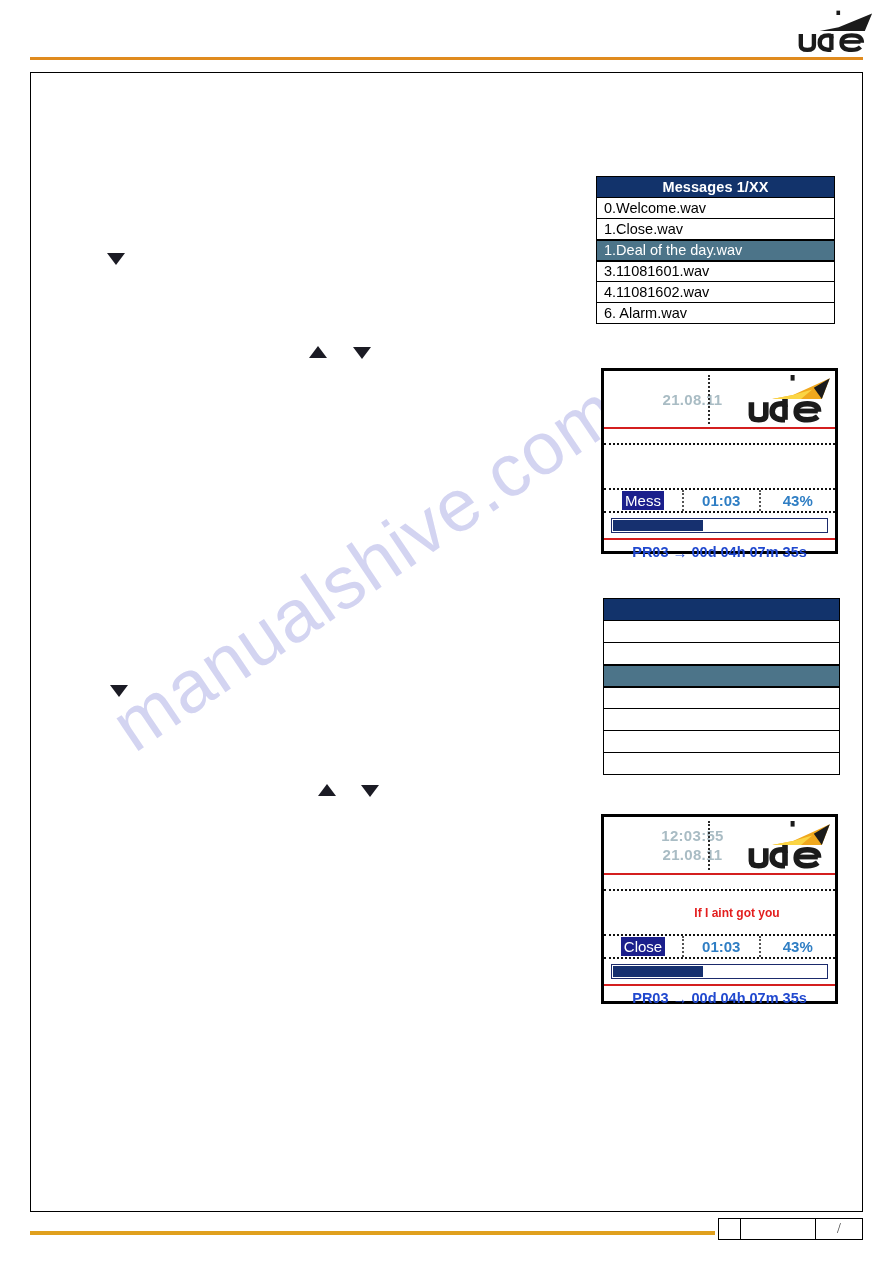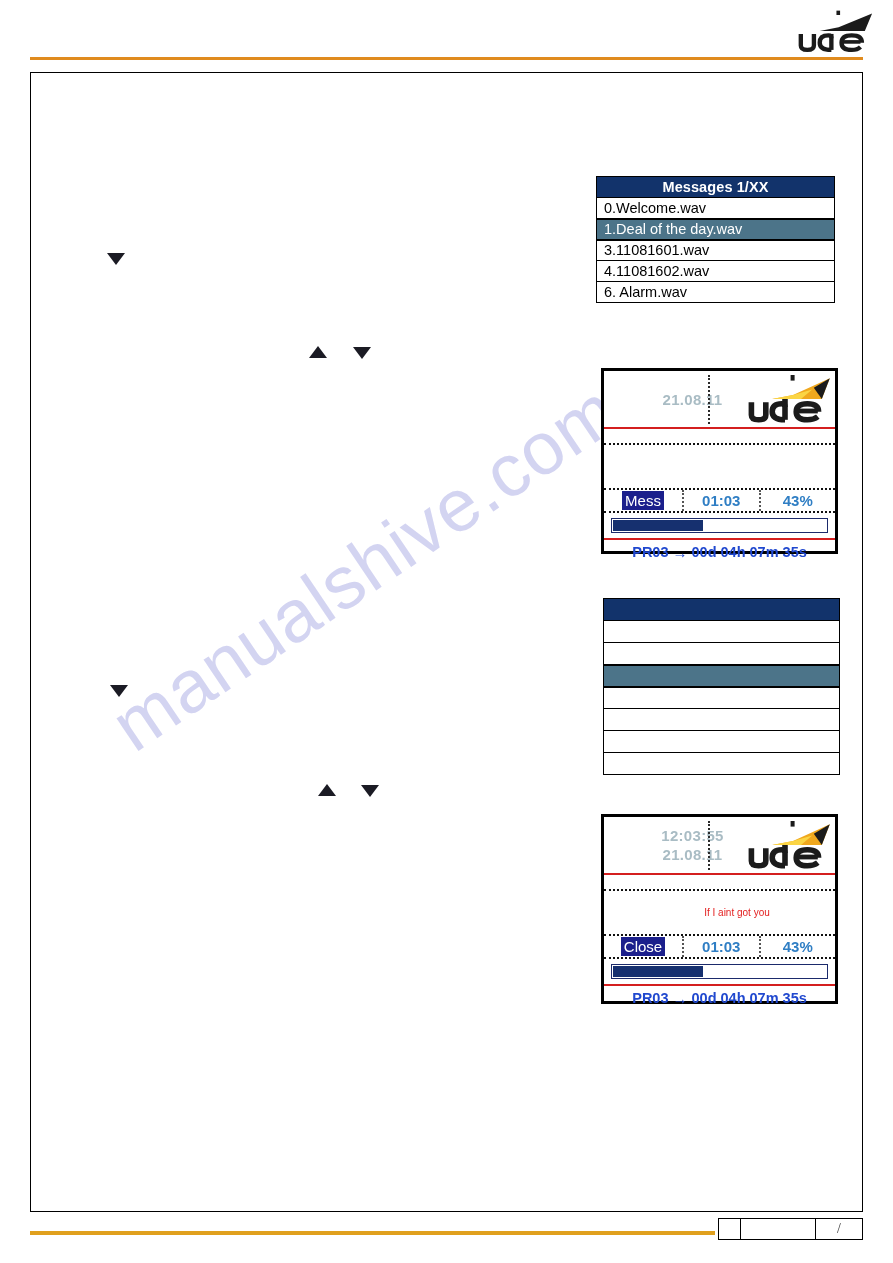--- a/index.html
+++ b/index.html
@@ -220,22 +220,22 @@
     height: 16px;
     border-bottom: 2px dotted #111;
   }
   .dev-title {
     height: 45px;
     display: flex;
     align-items: center;
     justify-content: center;
     border-bottom: 2px dotted #111;
     color: #e31e1e;
-    font-weight: normal;
-    font-size: 10px;
+    font-weight: bold;
+    font-size: 12px;
     padding-left: 35px;
   }
   .dev-status {
     display: flex;
     height: 23px;
     align-items: stretch;
     border-bottom: 2px dotted #111;
     font-size: 15px;
   }
   .dev-mode {
@@ -332,20 +332,23 @@
 
 <table id="message-list">
   <thead>
     <tr>
       <th>Messages 1/XX</th>
     </tr>
   </thead>
   <tbody>
     <tr>
         <td>0.Welcome.wav</td>
+      </tr>
+    <tr>
+        <td>1.Close.wav</td>
       </tr>
     <tr class="selected">
         <td>1.Deal of the day.wav</td>
       </tr>
     <tr>
         <td>3.11081601.wav</td>
       </tr>
     <tr>
         <td>4.11081602.wav</td>
       </tr>

